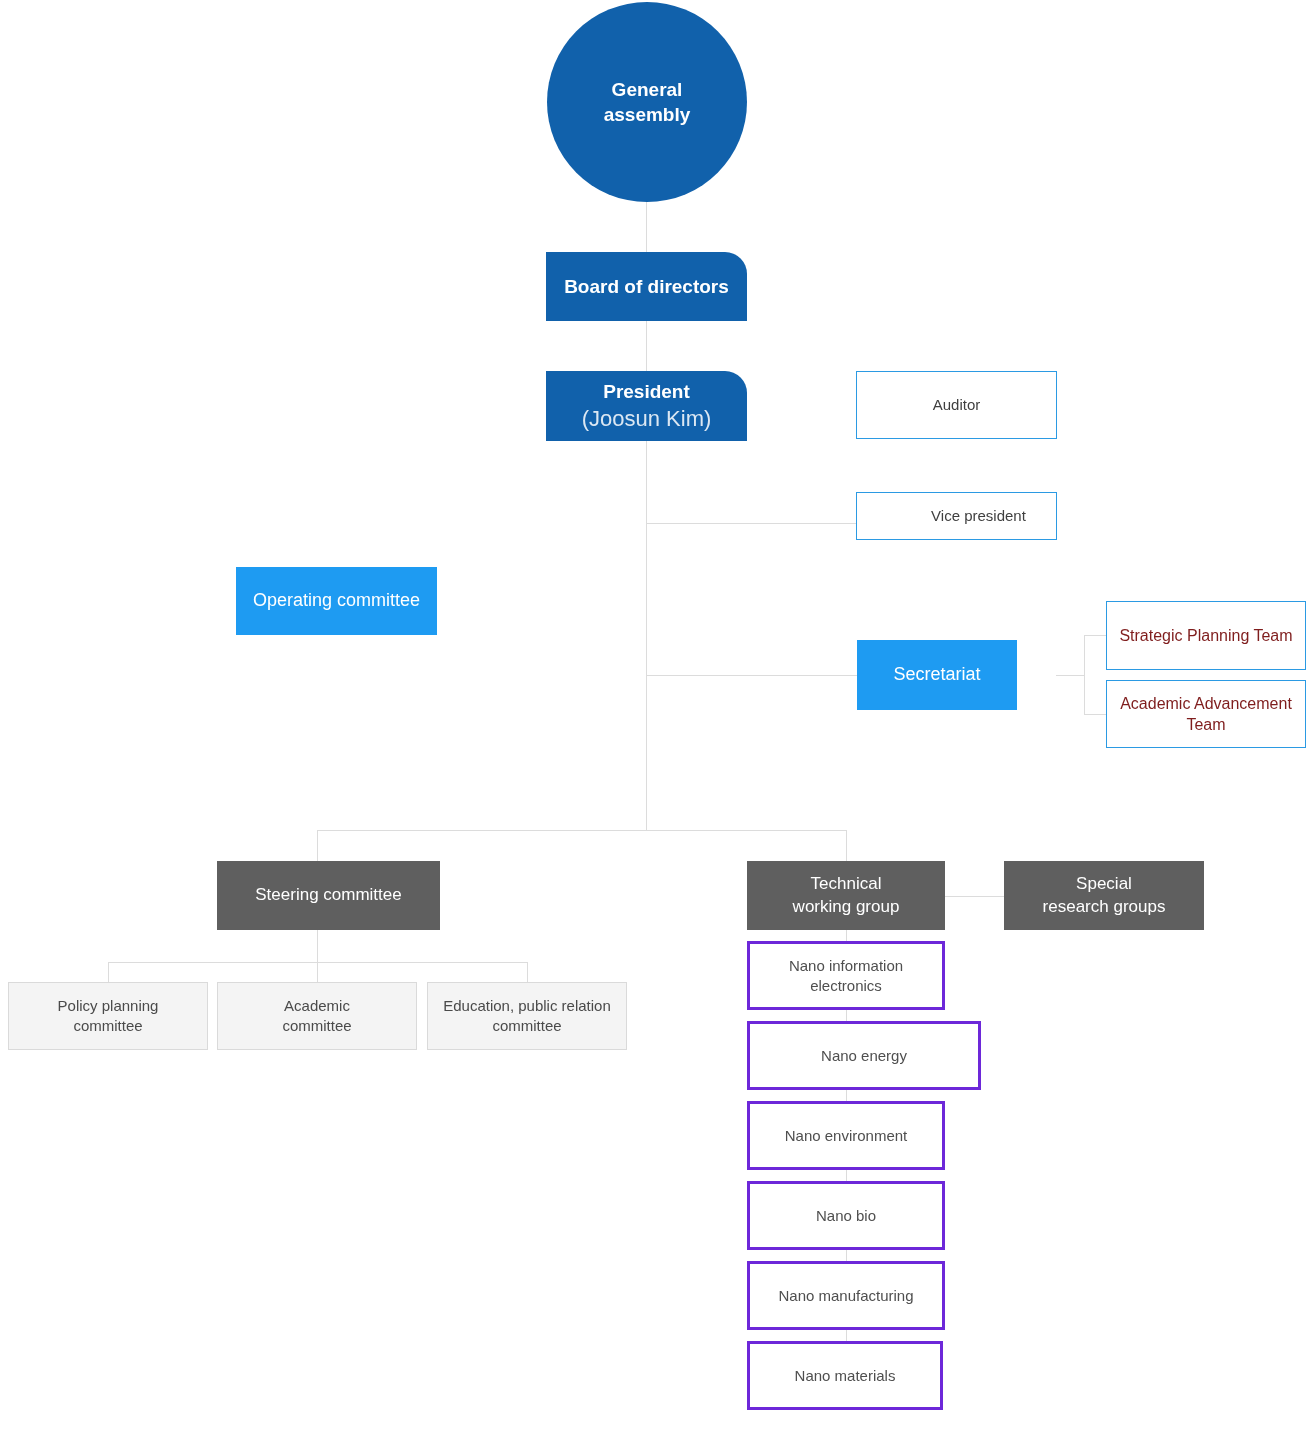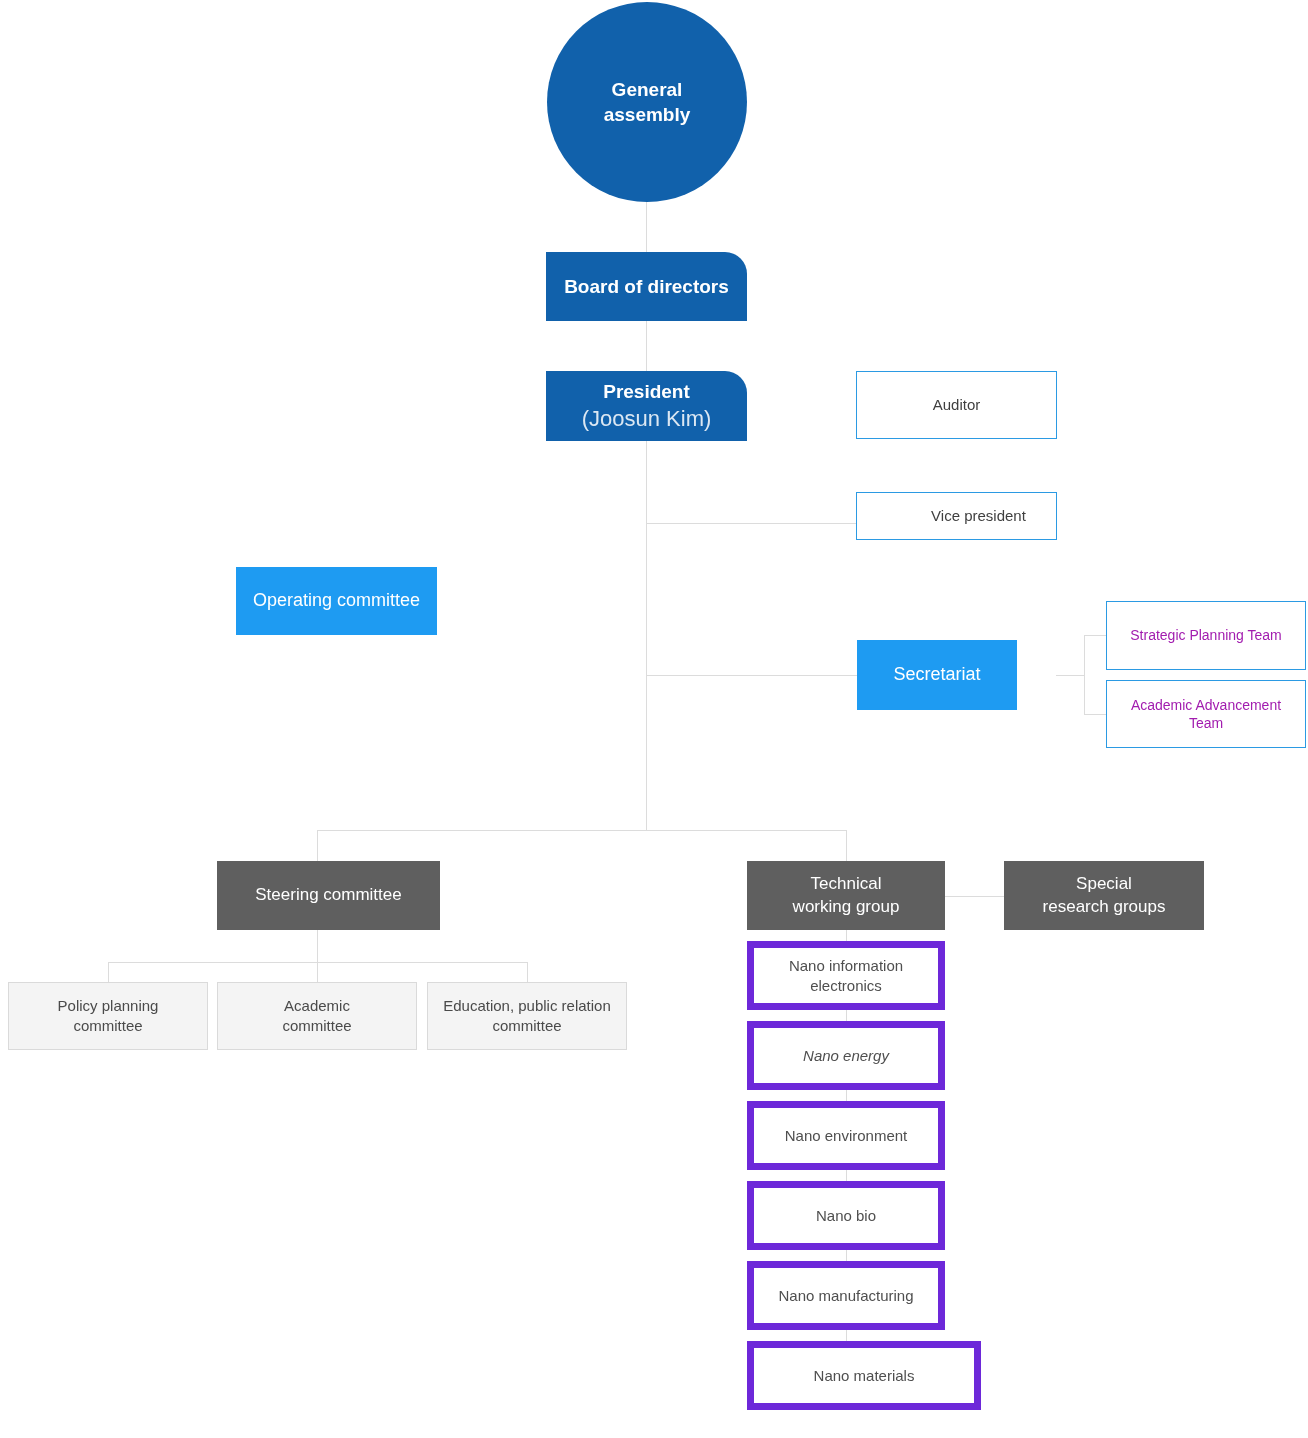--- a/index.html
+++ b/index.html
@@ -43,40 +43,40 @@
     font-weight:400;
     font-size:22px;
     color:rgba(255,255,255,0.85);
   }
   .outline{
     background:#ffffff;
     border:1px solid #2b9ae3;
     color:#3f3f3f;
     font-size:15px;
   }
-  .outline.sm{font-size:14px;color:#a21caf;}
+  .outline.sm{font-size:16px;color:#7f1d1d;}
   .blue{
     background:#1e9bf2;
     color:#ffffff;
     font-size:18px;
   }
   .gray{
     background:#5f5f5f;
     color:#ffffff;
     font-size:17px;
   }
   .lightbox{
     background:#f4f4f4;
     border:1px solid #dadada;
     color:#4a4a4a;
     font-size:15px;
   }
   .nano{
     background:#ffffff;
-    border:7px solid #6d28d9;
+    border:3px solid #6d28d9;
     color:#4f4f4f;
     font-size:15px;
   }
 </style>
 </head>
 <body>
 
 <div class="canvas">
 
   <div class="line v" style="left:646px;top:202px;height:628px;"></div>
@@ -163,33 +163,33 @@
   <div class="node lightbox" style="left:427px;top:982px;width:200px;height:68px;">
     <span>Education, public relation</span>
     <span>committee</span>
   </div>
 
   <div class="node nano" style="left:747px;top:941px;width:198px;height:69px;">
     <span>Nano information</span>
     <span>electronics</span>
   </div>
 
-  <div class="node nano" style="left:747px;top:1021px;width:198px;height:69px;font-style:italic;">
+  <div class="node nano" style="left:747px;top:1021px;width:234px;height:69px;">
     <span>Nano energy</span>
   </div>
 
   <div class="node nano" style="left:747px;top:1101px;width:198px;height:69px;">
     <span>Nano environment</span>
   </div>
 
   <div class="node nano" style="left:747px;top:1181px;width:198px;height:69px;">
     <span>Nano bio</span>
   </div>
 
   <div class="node nano" style="left:747px;top:1261px;width:198px;height:69px;">
     <span>Nano manufacturing</span>
   </div>
 
-  <div class="node nano" style="left:747px;top:1341px;width:234px;height:69px;">
+  <div class="node nano" style="left:747px;top:1341px;width:196px;height:69px;">
     <span>Nano materials</span>
   </div>
 
 </div>
 
 </body></html>

